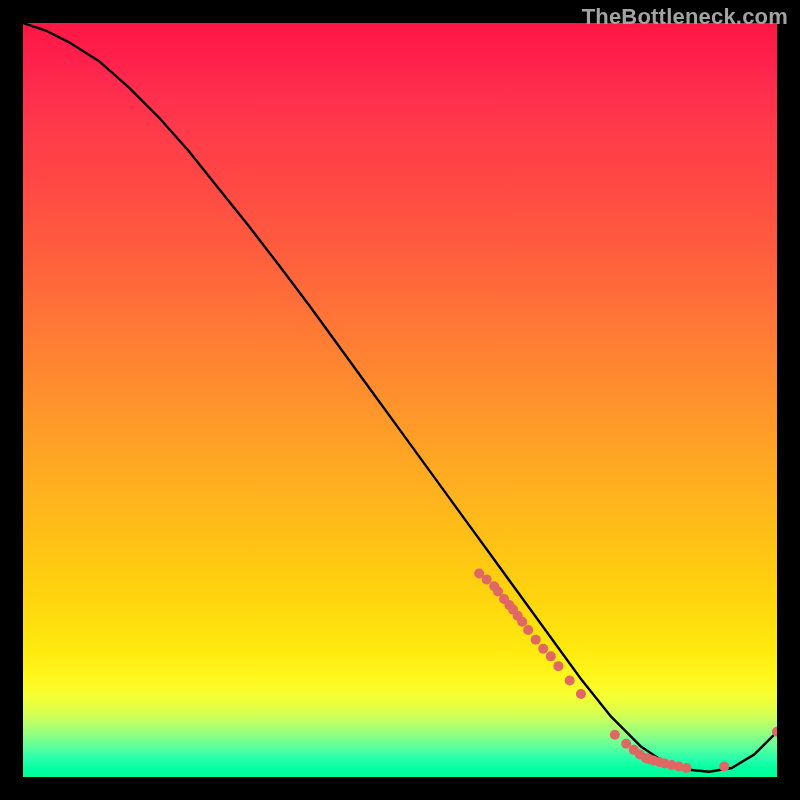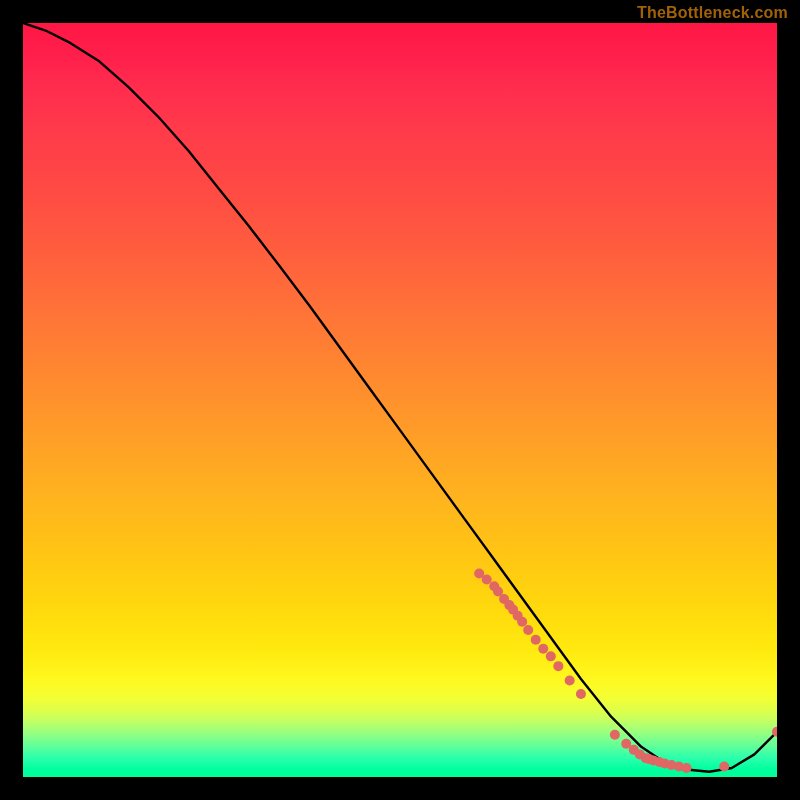--- a/index.html
+++ b/index.html
@@ -52,22 +52,22 @@
       #5dff9b 96%,
       #2affac 97.5%,
       #00ff9f 99%,
       #00ff97 100%
     );
   }
   .watermark {
     position: absolute;
     top: 4px;
     right: 12px;
-    color: #a16207;
-    font-size: 16px;
+    color: #a3a3a3;
+    font-size: 22px;
     font-weight: 600;
     letter-spacing: 0.2px;
     user-select: none;
   }
   svg.overlay {
     position: absolute;
     inset: 0;
     width: 100%;
     height: 100%;
   }

